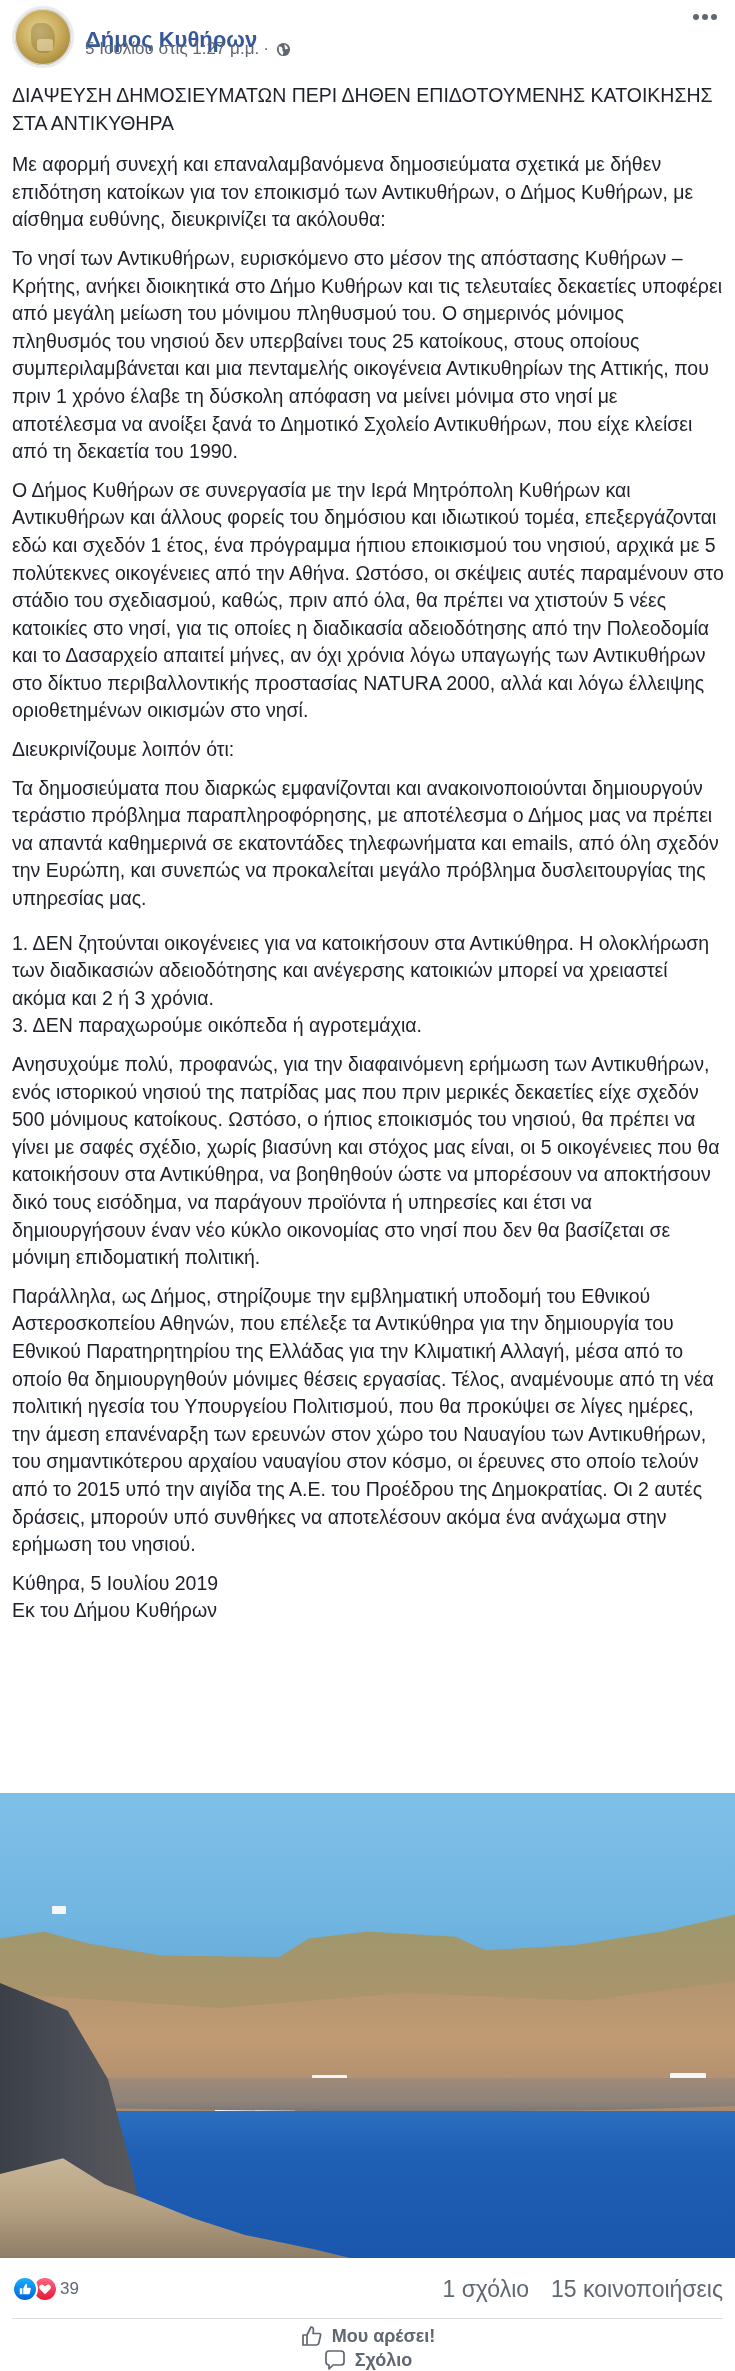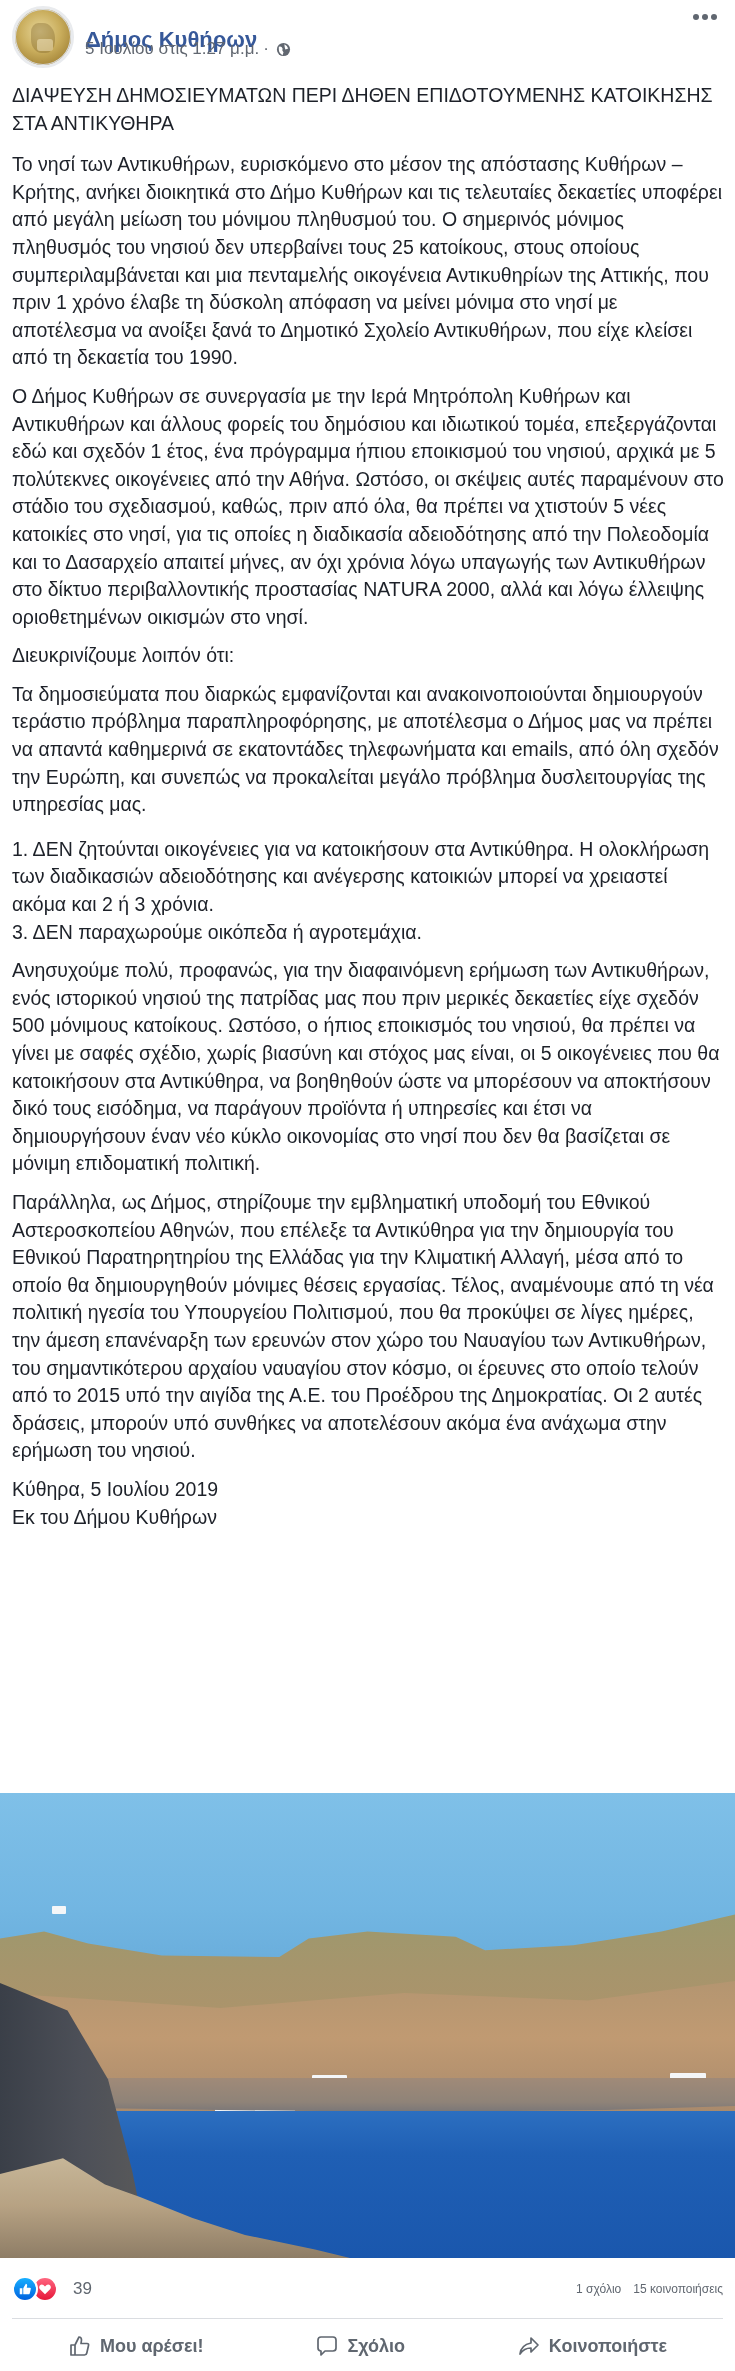--- a/index.html
+++ b/index.html
@@ -45,24 +45,24 @@
       clip-path: polygon(0% 0%, 45% 10%, 72% 35%, 88% 68%, 100% 100%, 0% 100%); }
     .rocks { position: absolute; left: 0; top: 360px; width: 350px; height: 105px;
       background: linear-gradient(180deg, #c8b89a 0%, #b7a283 50%, #8e7d66 100%);
       clip-path: polygon(0% 20%, 18% 5%, 30% 30%, 40% 42%, 55% 62%, 70% 78%, 90% 92%, 100% 100%, 0% 100%); }
 
     .stats { position: absolute; left: 12px; top: 2274px; width: 711px; height: 30px; display: flex; align-items: center; justify-content: space-between; }
     .reactions { display: flex; align-items: center; }
     .react { width: 26px; height: 26px; border-radius: 50%; display: flex; align-items: center; justify-content: center; border: 2px solid #fff; }
     .react.like { background: linear-gradient(180deg, #18afff, #0062df); z-index: 2; }
     .react.love { background: linear-gradient(180deg, #ff6680, #e61739); margin-left: -6px; }
-    .react-count { font-size: 17px; color: #606770; margin-left: 15px; }
-    .right-stats { display: flex; gap: 12px; font-size: 12px; color: #606770; justify-content: space-between; }
+    .react-count { font-size: 17px; color: #606770; margin-left: 2px; }
+    .right-stats { display: flex; gap: 22px; font-size: 23px; color: #606770; justify-content: space-between; }
     .divider { position: absolute; left: 12px; top: 2318px; width: 711px; height: 1px; background: #dadde1; }
-    .actions { position: absolute; left: 12px; top: 2324px; width: 711px; height: 44px; display: flex; justify-content: space-around; align-items: center; }
+    .actions { position: absolute; left: 12px; top: 2324px; width: 711px; height: 44px; display: flex; justify-content: space-around; align-items: center; flex-direction: column; }
     .action { display: flex; align-items: center; gap: 8px; font-size: 18px; font-weight: bold; color: #606770; cursor: pointer; }
     .action svg { display: block; }
   </style>
 </head>
 <body>
 
 <div class="header">
   <div class="avatar"></div>
   <div class="page-name">Δήμος Κυθήρων</div>
   <div class="meta">
@@ -76,20 +76,21 @@
   </div>
   <div class="more">
     <span></span>
       <span></span>
       <span></span>
   </div>
 </div>
 
 <div class="post-text">
   <p class="title">ΔΙΑΨΕΥΣΗ ΔΗΜΟΣΙΕΥΜΑΤΩΝ ΠΕΡΙ ΔΗΘΕΝ ΕΠΙΔΟΤΟΥΜΕΝΗΣ ΚΑΤΟΙΚΗΣΗΣ ΣΤΑ ΑΝΤΙΚΥΘΗΡΑ</p>
+  <p>Με αφορμή συνεχή και επαναλαμβανόμενα δημοσιεύματα σχετικά με δήθεν επιδότηση κατοίκων για τον εποικισμό των Αντικυθήρων, ο Δήμος Κυθήρων, με αίσθημα ευθύνης, διευκρινίζει τα ακόλουθα:</p>
   <p>Το νησί των Αντικυθήρων, ευρισκόμενο στο μέσον της απόστασης Κυθήρων – Κρήτης, ανήκει διοικητικά στο Δήμο Κυθήρων και τις τελευταίες δεκαετίες υποφέρει από μεγάλη μείωση του μόνιμου πληθυσμού του. Ο σημερινός μόνιμος πληθυσμός του νησιού δεν υπερβαίνει τους 25 κατοίκους, στους οποίους συμπεριλαμβάνεται και μια πενταμελής οικογένεια Αντικυθηρίων της Αττικής, που πριν 1 χρόνο έλαβε τη δύσκολη απόφαση να μείνει μόνιμα στο νησί με αποτέλεσμα να ανοίξει ξανά το Δημοτικό Σχολείο Αντικυθήρων, που είχε κλείσει από τη δεκαετία του 1990.</p>
   <p>Ο Δήμος Κυθήρων σε συνεργασία με την Ιερά Μητρόπολη Κυθήρων και Αντικυθήρων και άλλους φορείς του δημόσιου και ιδιωτικού τομέα, επεξεργάζονται εδώ και σχεδόν 1 έτος, ένα πρόγραμμα ήπιου εποικισμού του νησιού, αρχικά με 5 πολύτεκνες οικογένειες από την Αθήνα. Ωστόσο, οι σκέψεις αυτές παραμένουν στο στάδιο του σχεδιασμού, καθώς, πριν από όλα, θα πρέπει να χτιστούν 5 νέες κατοικίες στο νησί, για τις οποίες η διαδικασία αδειοδότησης από την Πολεοδομία και το Δασαρχείο απαιτεί μήνες, αν όχι χρόνια λόγω υπαγωγής των Αντικυθήρων στο δίκτυο περιβαλλοντικής προστασίας NATURA 2000, αλλά και λόγω έλλειψης οριοθετημένων οικισμών στο νησί.</p>
   <p>Διευκρινίζουμε λοιπόν ότι:</p>
   <p>Τα δημοσιεύματα που διαρκώς εμφανίζονται και ανακοινοποιούνται δημιουργούν τεράστιο πρόβλημα παραπληροφόρησης, με αποτέλεσμα ο Δήμος μας να πρέπει να απαντά καθημερινά σε εκατοντάδες τηλεφωνήματα και emails, από όλη σχεδόν την Ευρώπη, και συνεπώς να προκαλείται μεγάλο πρόβλημα δυσλειτουργίας της υπηρεσίας μας.</p>
   <div class="list-block">
     <p class="list-line">1. ΔΕΝ ζητούνται οικογένειες για να κατοικήσουν στα Αντικύθηρα. Η ολοκλήρωση των διαδικασιών αδειοδότησης και ανέγερσης κατοικιών μπορεί να χρειαστεί ακόμα και 2 ή 3 χρόνια.</p>
     <p class="list-line">3. ΔΕΝ παραχωρούμε οικόπεδα ή αγροτεμάχια.</p>
   </div>
   <p>Ανησυχούμε πολύ, προφανώς, για την διαφαινόμενη ερήμωση των Αντικυθήρων, ενός ιστορικού νησιού της πατρίδας μας που πριν μερικές δεκαετίες είχε σχεδόν 500 μόνιμους κατοίκους. Ωστόσο, ο ήπιος εποικισμός του νησιού, θα πρέπει να γίνει με σαφές σχέδιο, χωρίς βιασύνη και στόχος μας είναι, οι 5 οικογένειες που θα κατοικήσουν στα Αντικύθηρα, να βοηθηθούν ώστε να μπορέσουν να αποκτήσουν δικό τους εισόδημα, να παράγουν προϊόντα ή υπηρεσίες και έτσι να δημιουργήσουν έναν νέο κύκλο οικονομίας στο νησί που δεν θα βασίζεται σε μόνιμη επιδοματική πολιτική.</p>
   <p>Παράλληλα, ως Δήμος, στηρίζουμε την εμβληματική υποδομή του Εθνικού Αστεροσκοπείου Αθηνών, που επέλεξε τα Αντικύθηρα για την δημιουργία του Εθνικού Παρατηρητηρίου της Ελλάδας για την Κλιματική Αλλαγή, μέσα από το οποίο θα δημιουργηθούν μόνιμες θέσεις εργασίας. Τέλος, αναμένουμε από τη νέα πολιτική ηγεσία του Υπουργείου Πολιτισμού, που θα προκύψει σε λίγες ημέρες, την άμεση επανέναρξη των ερευνών στον χώρο του Ναυαγίου των Αντικυθήρων, του σημαντικότερου αρχαίου ναυαγίου στον κόσμο, οι έρευνες στο οποίο τελούν από το 2015 υπό την αιγίδα της Α.Ε. του Προέδρου της Δημοκρατίας. Οι 2 αυτές δράσεις, μπορούν υπό συνθήκες να αποτελέσουν ακόμα ένα ανάχωμα στην ερήμωση του νησιού.</p>

